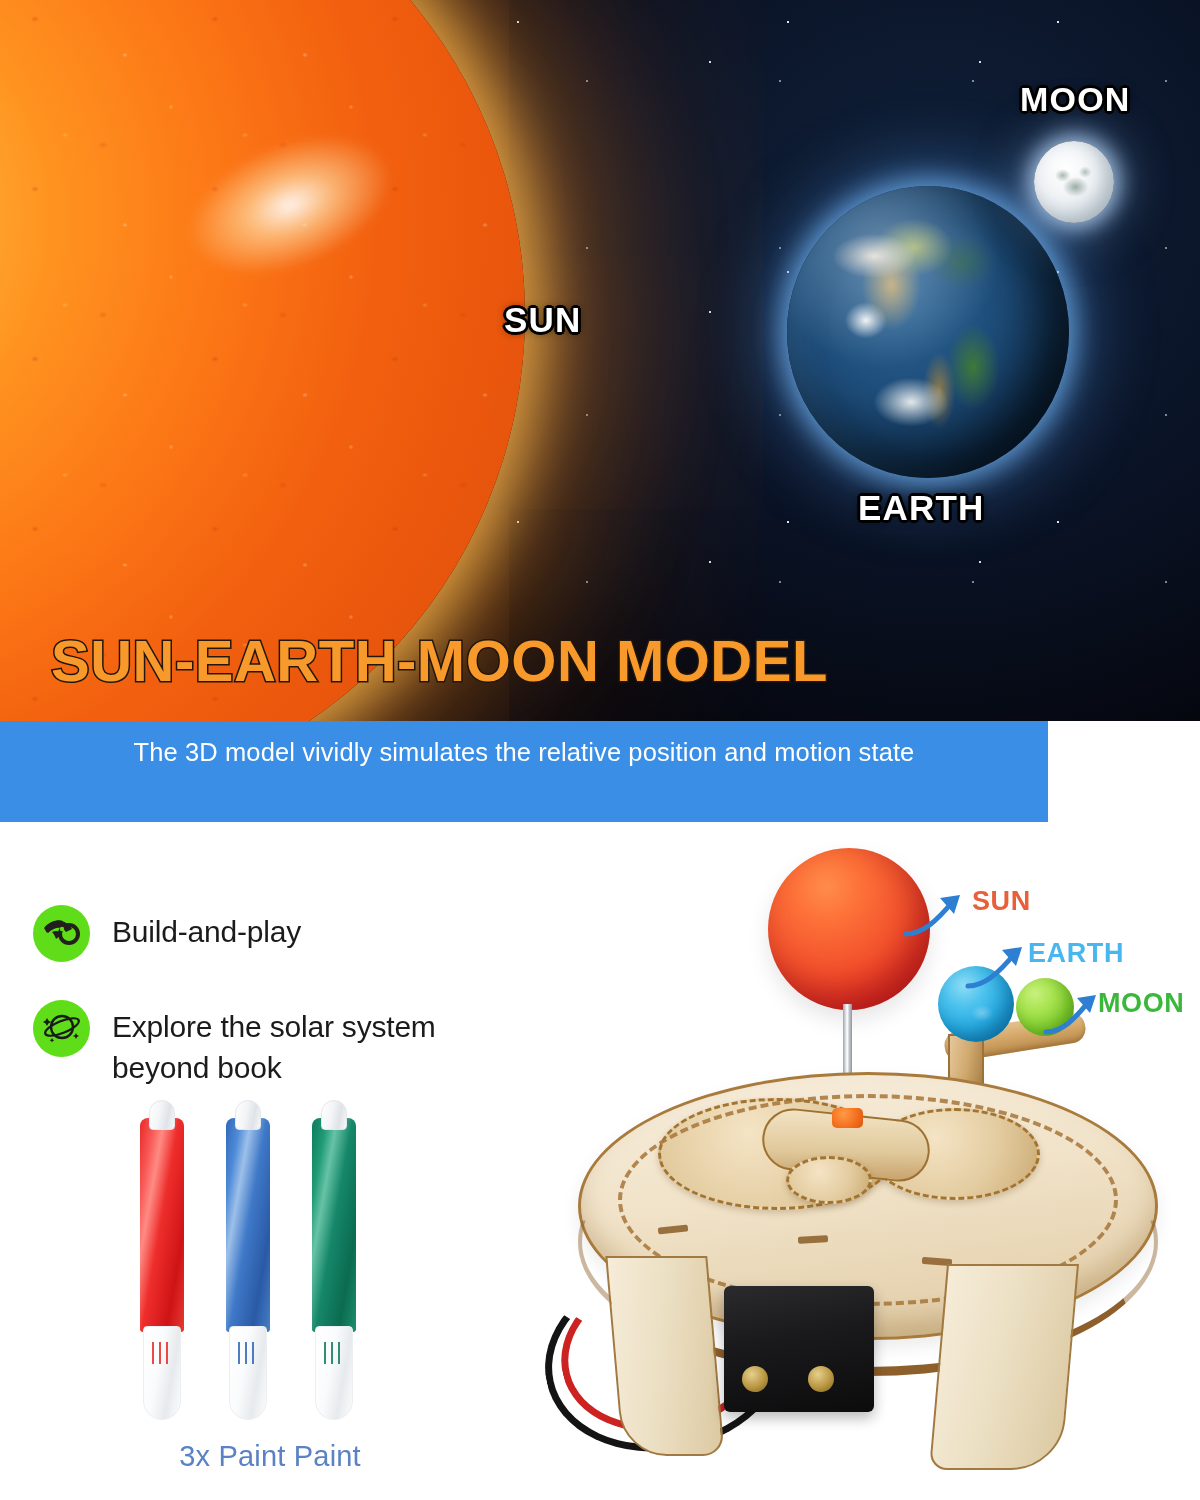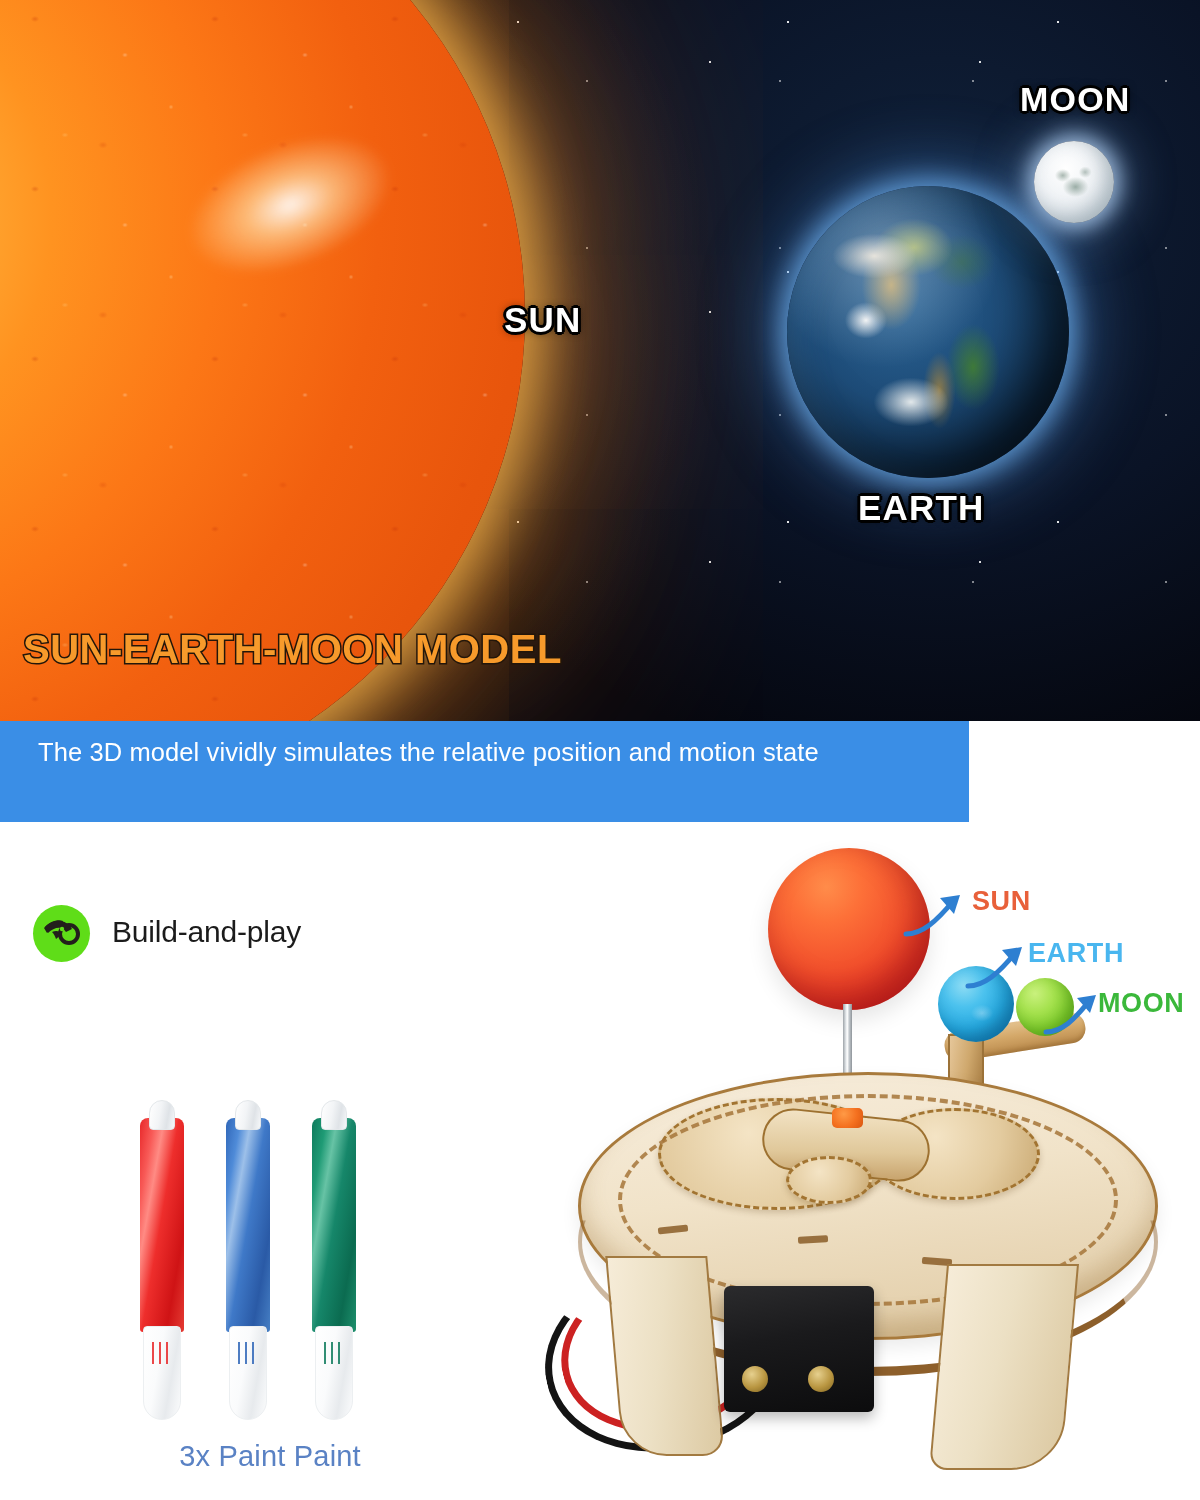--- a/index.html
+++ b/index.html
@@ -148,38 +148,39 @@
       0 0 9px rgba(0,0,0,.85);
     white-space: nowrap;
   }
   .lbl-sun   { left: 504px; top: 300px; font-size: 35px; }
   .lbl-earth { left: 858px; top: 488px; font-size: 35px; }
   .lbl-moon  { left: 1020px; top: 80px;  font-size: 34px; }
 
   
   .hero-title {
     position: absolute;
-    left: 23px; top: 627px;
-    font-size: 40px;
+    left: 51px; top: 627px;
+    font-size: 58px;
     font-weight: bold;
     letter-spacing: 0.5px;
     color: #f79a2b;
     -webkit-text-stroke: 3px #23160a;
     paint-order: stroke fill;
     white-space: nowrap;
   }
 
   
   .banner {
     position: absolute;
     left: 0; top: 721px;
-    width: 969px; height: 101px;
+    width: 1048px; height: 101px;
     background: #3a8ee6;
     color: #ffffff;
     padding: 13px 38px 0 38px;
+    text-align: center;
   }
   .banner-line {
     font-size: 25.5px;
     line-height: 36px;
     letter-spacing: .1px;
     white-space: nowrap;
   }
 
   
   .features {
@@ -492,20 +493,35 @@
           <path d="M2 12 C7 7 14 4 20 6 L18 13 C14 12 9 14 5 18 Z" fill="#231f1c"></path>
           <circle cx="26" cy="19" r="9" fill="none" stroke="#231f1c" stroke-width="4"></circle>
           <path d="M9 17 C13 15 17 16 19 19 L13 24 C12 21 11 19 9 17 Z" fill="#231f1c"></path>
           <circle cx="19" cy="14" r="2.2" fill="#5fdd18"></circle>
         </svg>
       </span>
     </div>
     <div class="feature-text">Build-and-play</div>
   </div>
 
+  <div class="feature-row r2">
+    <div class="badge">
+      <span>
+        <svg width="40" height="36" viewBox="0 0 40 36">
+          <circle cx="20" cy="18" r="11" fill="none" stroke="#1a1a1a" stroke-width="2.4"></circle>
+          <ellipse cx="20" cy="18" rx="18" ry="6" fill="none" stroke="#1a1a1a" stroke-width="2.2" transform="rotate(-22 20 18)"></ellipse>
+          <path d="M5 9 l1.4 2.6 L9 13 l-2.6 1.4 L5 17 l-1.4-2.6 L1 13 l2.6-1.4 Z" fill="#1a1a1a"></path>
+          <path d="M34 24 l1 1.9 L37 27 l-2 1 L34 30 l-1-2 L31 27 l2-1.1 Z" fill="#1a1a1a"></path>
+          <path d="M10 29 l.8 1.5 L12.3 31.3 l-1.5.8 L10 33.6 l-.8-1.5 L7.7 31.3 l1.5-.8 Z" fill="#1a1a1a"></path>
+        </svg>
+      </span>
+    </div>
+    <div class="feature-text">Explore the solar system
+beyond book</div>
+  </div>
 
 </div>
 
 <div class="pens">
 
   <div class="pen p1">
     <div class="pen-barrel red"></div>
     <div class="pen-cap"></div>
     <div class="pen-base"></div>
     <div class="pen-vents" style="color:#e8282a"></div>

